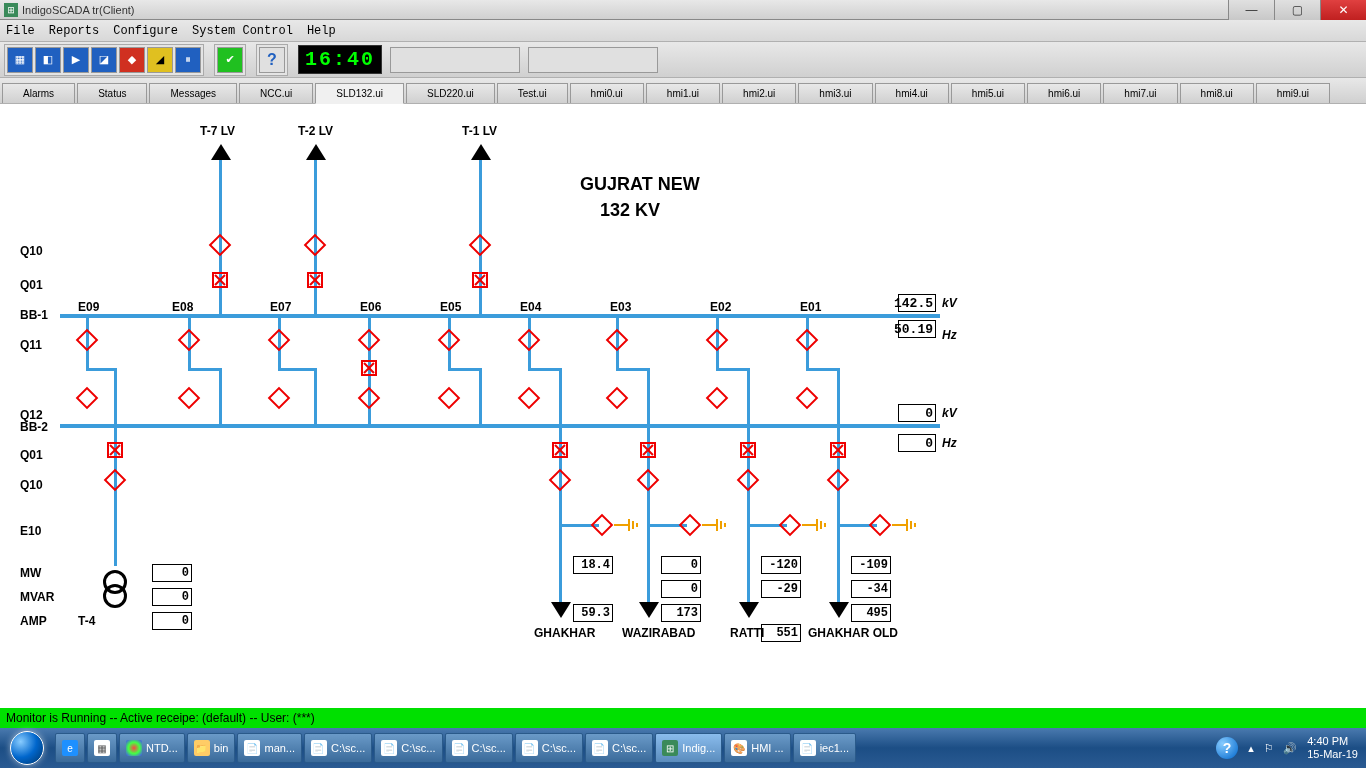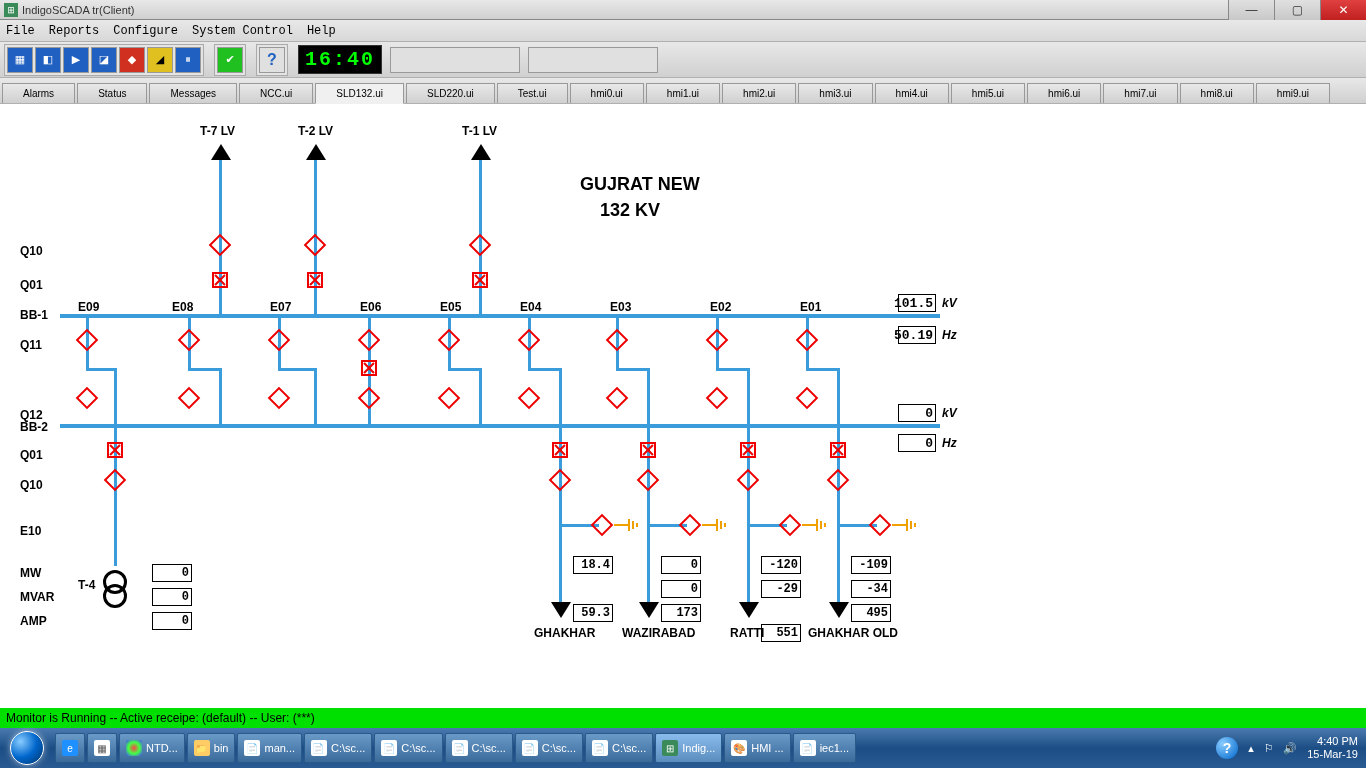--- a/index.html
+++ b/index.html
@@ -53,21 +53,21 @@
 
 .status-bar { position: absolute; bottom: 40px; left: 0; right: 0; height: 20px; background: #00e000; color: #000; font-size: 12px; padding: 2px 6px; display: flex; align-items: center; }
 
 .taskbar { position: absolute; bottom: 0; left: 0; right: 0; height: 40px; background: linear-gradient(to bottom, #4a7aaf, #1c4e85, #2a5a92); display: flex; align-items: center; }
 .start-orb { width: 54px; height: 40px; display:flex; align-items:center; justify-content:center; }
 .start-orb div { width: 34px; height: 34px; border-radius: 50%; background: radial-gradient(circle at 30% 30%, #8cf, #06c 50%, #036); border: 1px solid #fff; box-shadow: 0 0 6px rgba(255,255,255,0.5); position:relative;}
 .tb-item { height: 30px; margin: 0 1px; padding: 0 6px; background: linear-gradient(to bottom, #6a9ac8, #3a6a9a); border: 1px solid #2a5a8a; border-radius: 2px; display: flex; align-items: center; color: #fff; font-size: 11px; gap: 4px; cursor:pointer; }
 .tb-item.active { background: linear-gradient(to bottom, #8abced, #5a8cbd); }
 .tb-item .ico { width: 16px; height: 16px; background: #fff; border-radius:2px; display:flex;align-items:center;justify-content:center;font-size:10px;color:#555;}
 .tray { margin-left: auto; display: flex; align-items: center; color: #fff; font-size: 11px; padding: 0 8px; gap: 10px; }
-.tray .clock { text-align: right; line-height: 1.2; }
+.tray .clock { line-height: 1.2; }
 .help-orb { width: 22px; height: 22px; border-radius: 50%; background: radial-gradient(circle at 30% 30%, #8cf, #06c); color:#fff; display:flex;align-items:center;justify-content:center;font-weight:bold;font-size:14px;}
 </style>
 </head>
 <body>
 
 <div class="title-bar">
   <div class="icon">⊞</div>
   <span>IndigoSCADA tr(Client)</span>
   <div class="win-controls">
     <div class="win-btn">—</div>
@@ -220,34 +220,34 @@
   <div class="vbar" style="left:747px;top:264px;height:58px"></div>
   <div class="iso-open" style="left:709px;top:228px"></div>
   <div class="iso-open" style="left:709px;top:286px"></div>
 
   <div class="vbar" style="left:806px;top:212px;height:54px"></div>
   <div class="busbar" style="left:806px;top:264px;width:33px;height:3px"></div>
   <div class="vbar" style="left:837px;top:264px;height:58px"></div>
   <div class="iso-open" style="left:799px;top:228px"></div>
   <div class="iso-open" style="left:799px;top:286px"></div>
 
-  <div class="seg-box" style="left:898px;top:190px">101.5</div>
+  <div class="seg-box" style="left:898px;top:190px">142.5</div>
   <div class="unit-lbl" style="left:942px;top:192px">kV</div>
-  <div class="seg-box" style="left:898px;top:222px">50.19</div>
+  <div class="seg-box" style="left:898px;top:216px">50.19</div>
   <div class="unit-lbl" style="left:942px;top:224px">Hz</div>
 
   <div class="seg-box" style="left:898px;top:300px">0</div>
   <div class="unit-lbl" style="left:942px;top:302px">kV</div>
   <div class="seg-box" style="left:898px;top:330px">0</div>
   <div class="unit-lbl" style="left:942px;top:332px">Hz</div>
 
   <div class="vbar" style="left:114px;top:322px;height:140px"></div>
   <div class="iso-closed-box" style="left:107px;top:338px"></div>
   <div class="iso-open" style="left:107px;top:368px"></div>
-  <div class="lbl-sm" style="left:78px;top:474px">T-4</div>
+  <div class="lbl-sm" style="left:78px;top:510px">T-4</div>
   <div class="transformer" style="left:100px;top:466px">
     <div class="c1"></div>
       <div class="c2"></div>
   </div>
   <div class="seg-box-sm" style="left:152px;top:460px">0</div>
   <div class="seg-box-sm" style="left:152px;top:484px">0</div>
   <div class="seg-box-sm" style="left:152px;top:508px">0</div>
 
   <div class="vbar" style="left:559px;top:322px;height:178px"></div>
   <div class="iso-closed-box" style="left:552px;top:338px"></div>

